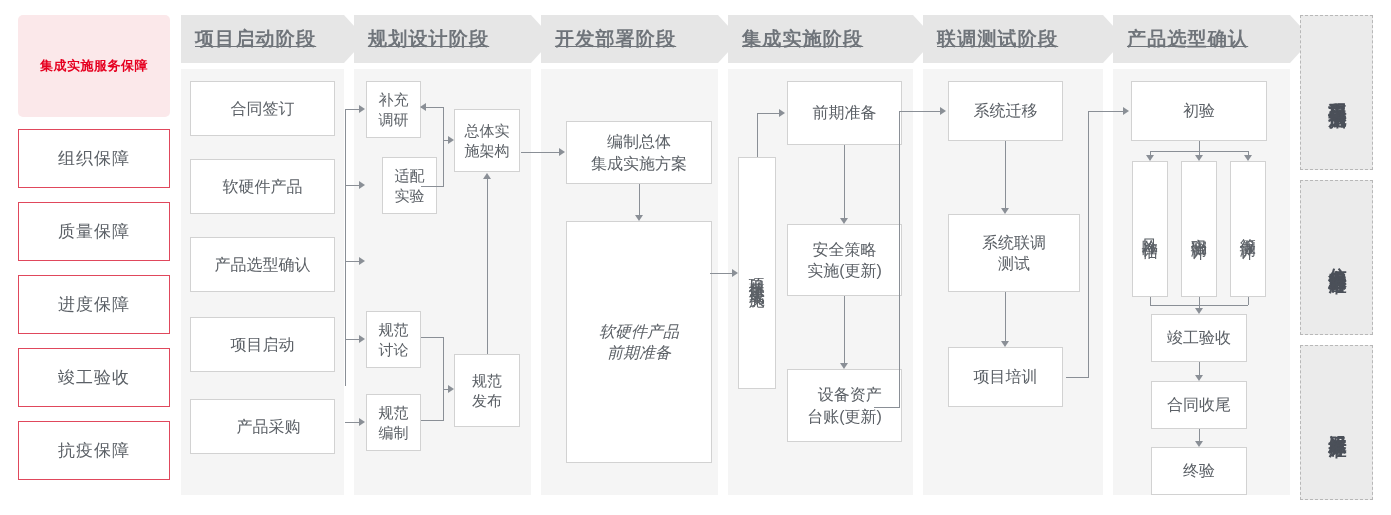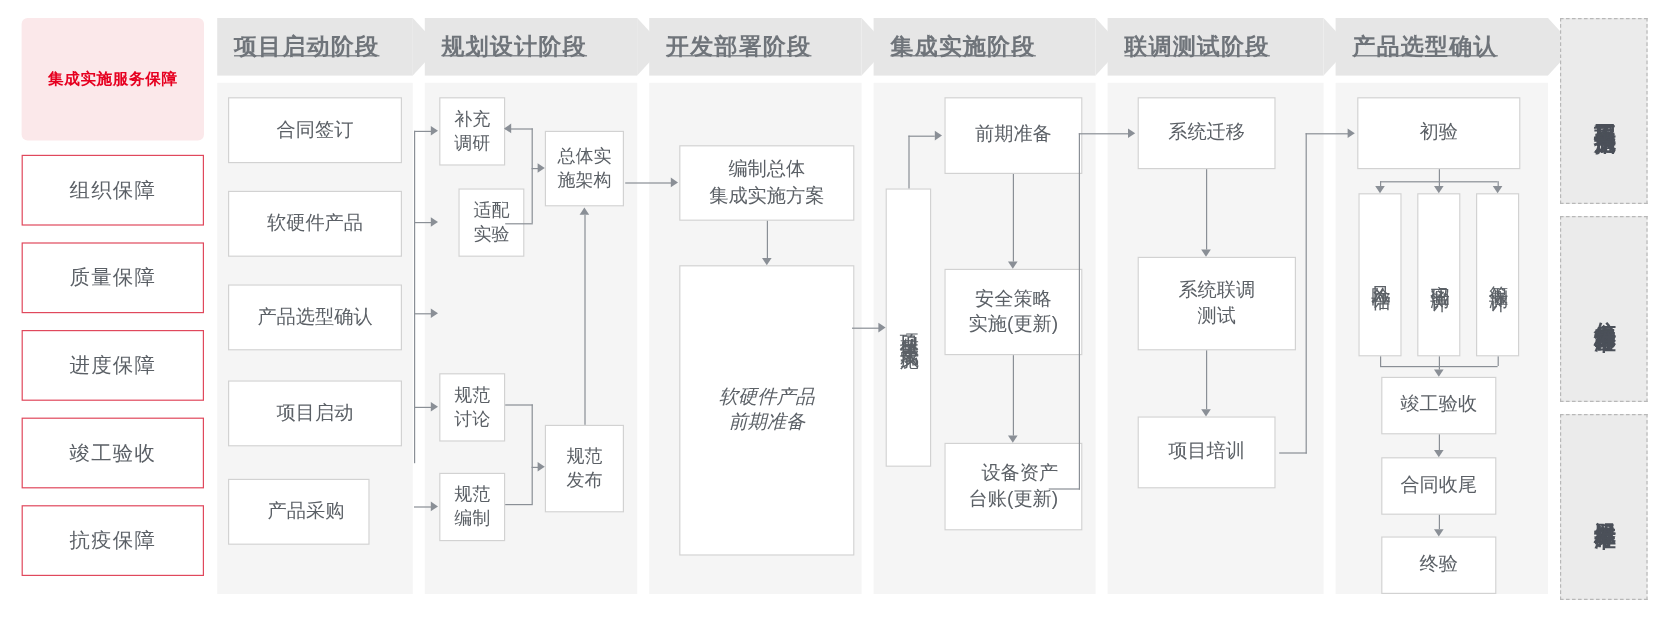--- a/index.html
+++ b/index.html
@@ -141,21 +141,21 @@
       </div>
       <div class="node" style="left:9px;top:90px;width:145px;height:55px;">
         <span>软硬件产品</span>
       </div>
       <div class="node" style="left:9px;top:168px;width:145px;height:55px;">
         <span>产品选型确认</span>
       </div>
       <div class="node" style="left:9px;top:248px;width:145px;height:55px;">
         <span>项目启动</span>
       </div>
-      <div class="node" style="left:9px;top:330px;width:118px;height:55px;padding-left:12px;">
+      <div class="node" style="left:9px;top:330px;width:145px;height:55px;padding-left:12px;">
         <span>产品采购</span>
       </div>
     </div>
   </div>
 
   <div class="col" style="left:354px;width:177px;">
     <div class="col-head">
       <span>规划设计阶段</span>
     </div>
     <div class="col-body">

